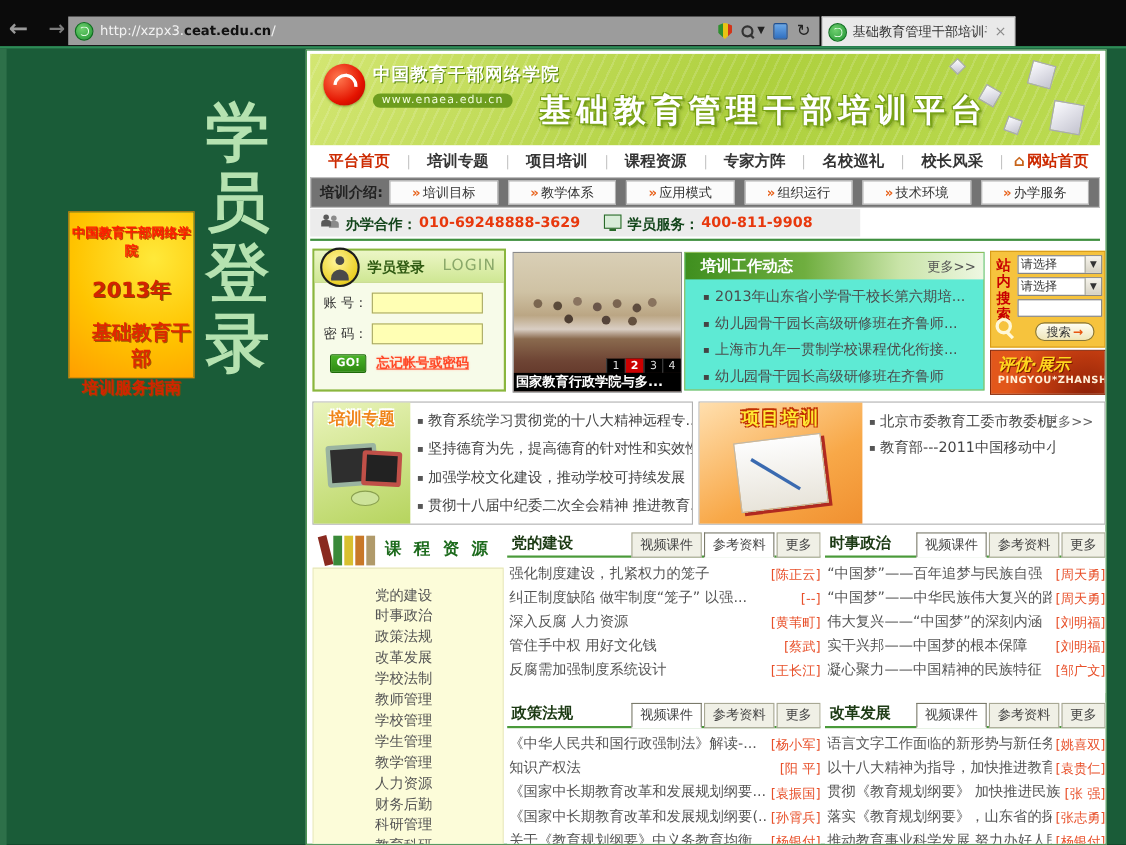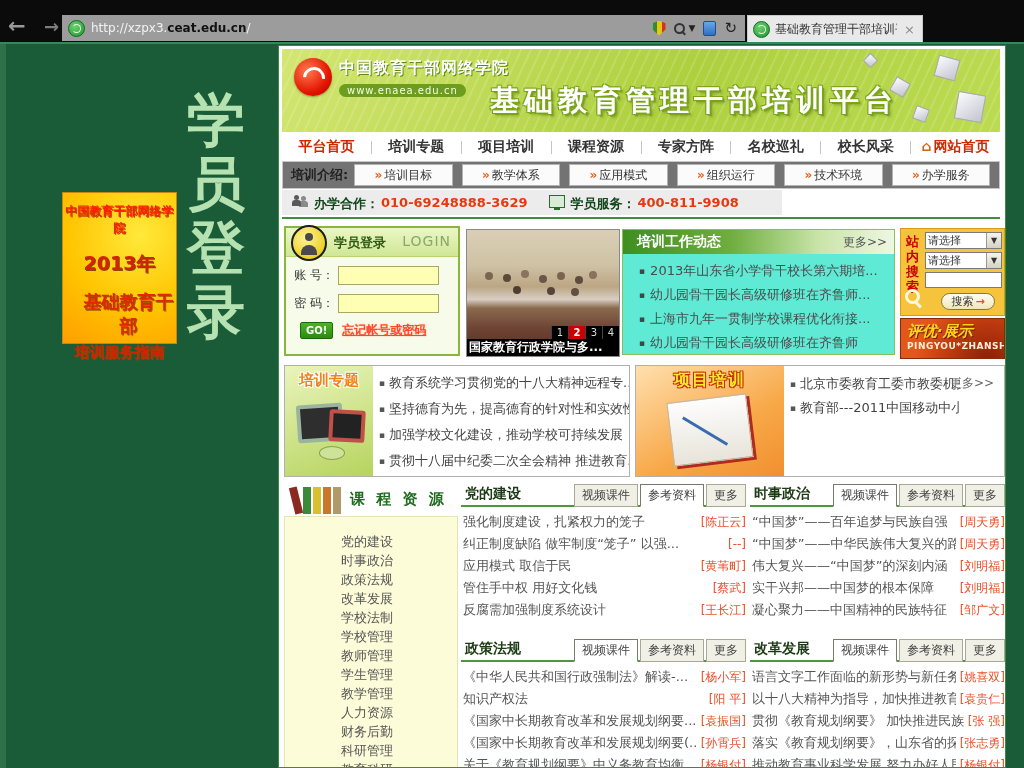--- a/index.html
+++ b/index.html
@@ -417,22 +417,22 @@
             <span class="bk bk5"></span>
         </div>
         <span class="cs-title">课 程 资 源</span>
       </div>
       <div class="cs-menu">
         <div class="cs-item">党的建设</div>
         <div class="cs-item">时事政治</div>
         <div class="cs-item">政策法规</div>
         <div class="cs-item">改革发展</div>
         <div class="cs-item">学校法制</div>
+        <div class="cs-item">教师管理</div>
         <div class="cs-item">学校管理</div>
-        <div class="cs-item">教师管理</div>
         <div class="cs-item">学生管理</div>
         <div class="cs-item">教学管理</div>
         <div class="cs-item">人力资源</div>
         <div class="cs-item">财务后勤</div>
         <div class="cs-item">科研管理</div>
         <div class="cs-item">教育科研</div>
       </div>
     </div>
 
     <div class="panel" id="panel0">
@@ -447,21 +447,21 @@
       <div class="panel-items">
         <div class="prow">
             <span class="txt">强化制度建设，扎紧权力的笼子</span>
             <span class="auth">[陈正云]</span>
           </div>
         <div class="prow">
             <span class="txt">纠正制度缺陷 做牢制度“笼子” 以强...</span>
             <span class="auth">[--]</span>
           </div>
         <div class="prow">
-            <span class="txt">应用模式 取信于民</span>
+            <span class="txt">深入反腐 人力资源</span>
             <span class="auth">[黄苇町]</span>
           </div>
         <div class="prow">
             <span class="txt">管住手中权 用好文化钱</span>
             <span class="auth">[蔡武]</span>
           </div>
         <div class="prow">
             <span class="txt">反腐需加强制度系统设计</span>
             <span class="auth">[王长江]</span>
           </div>

